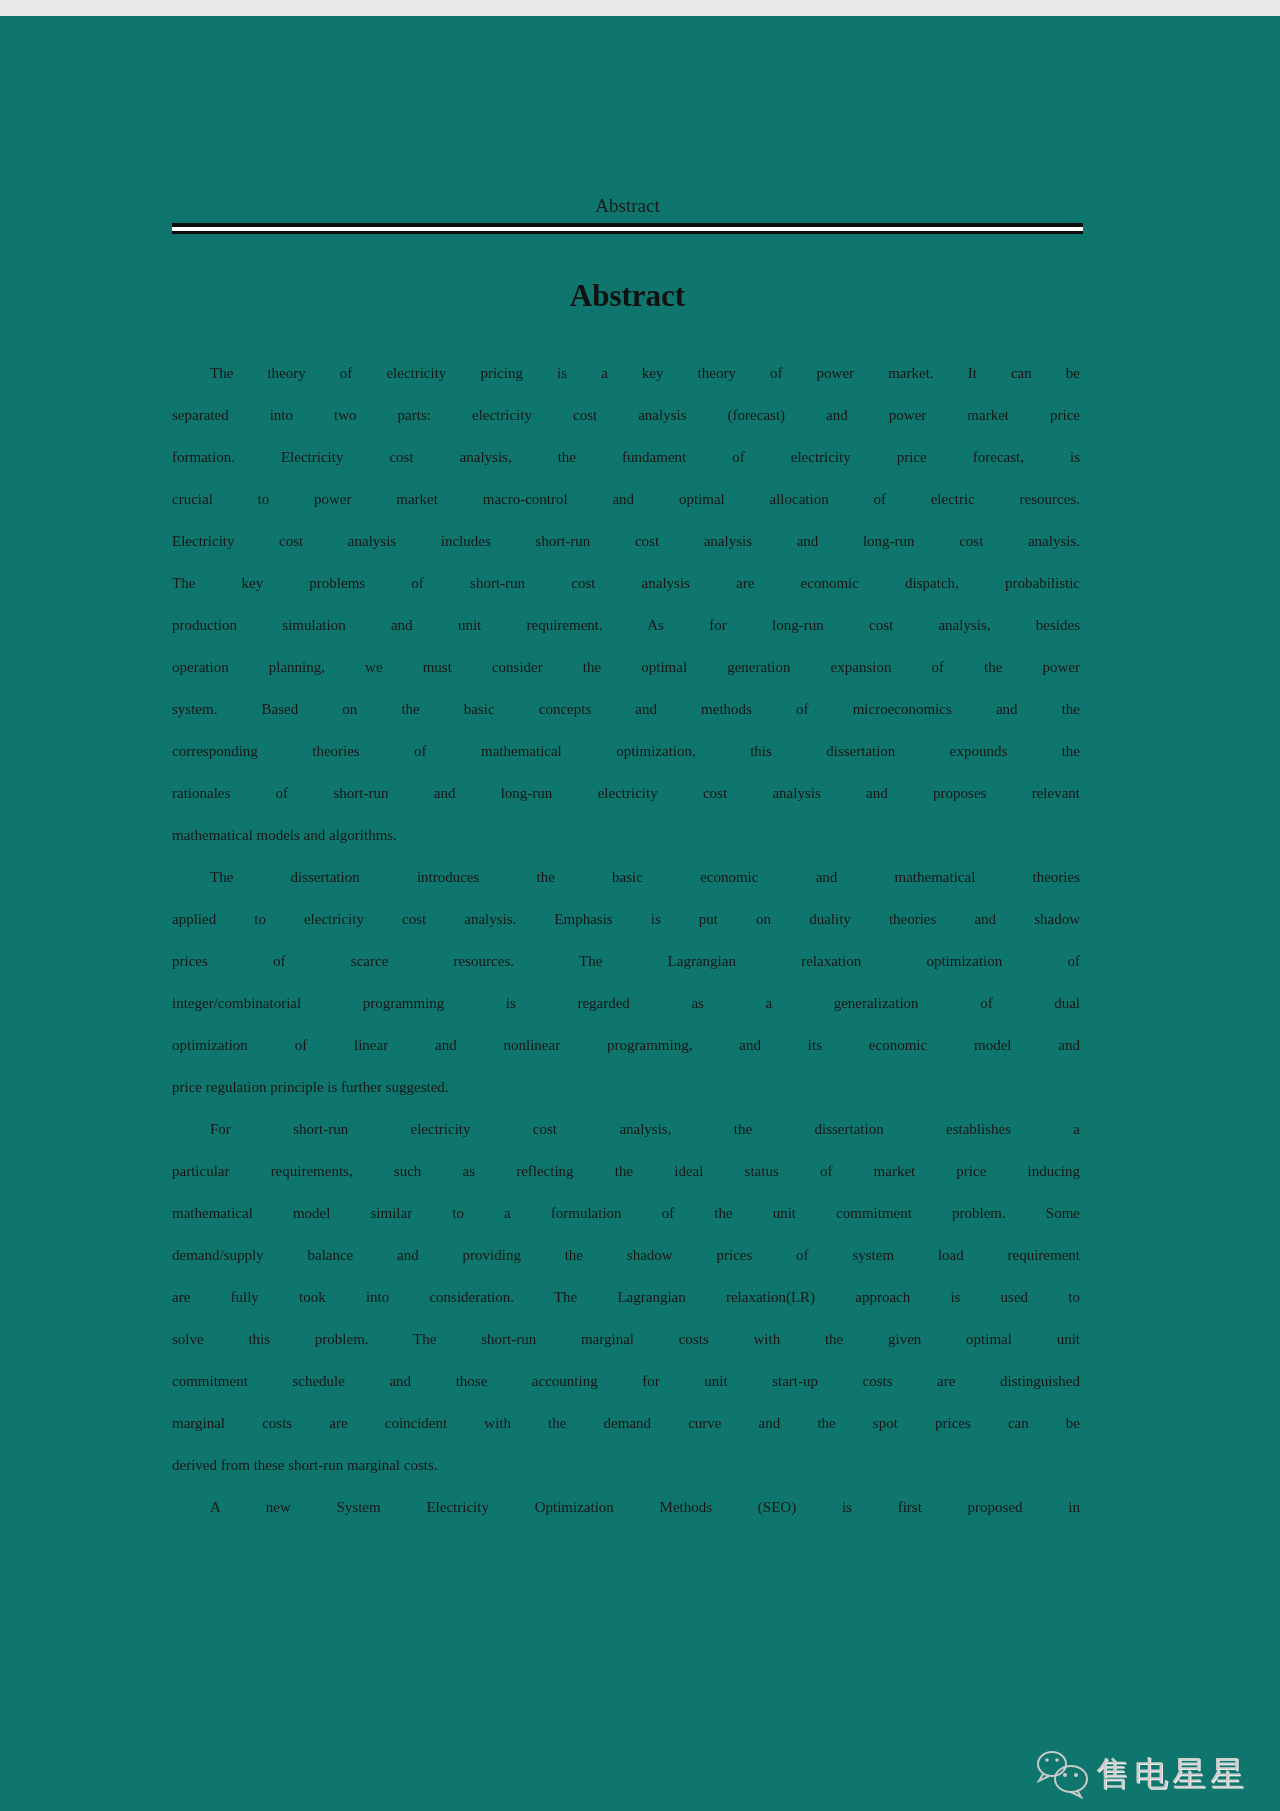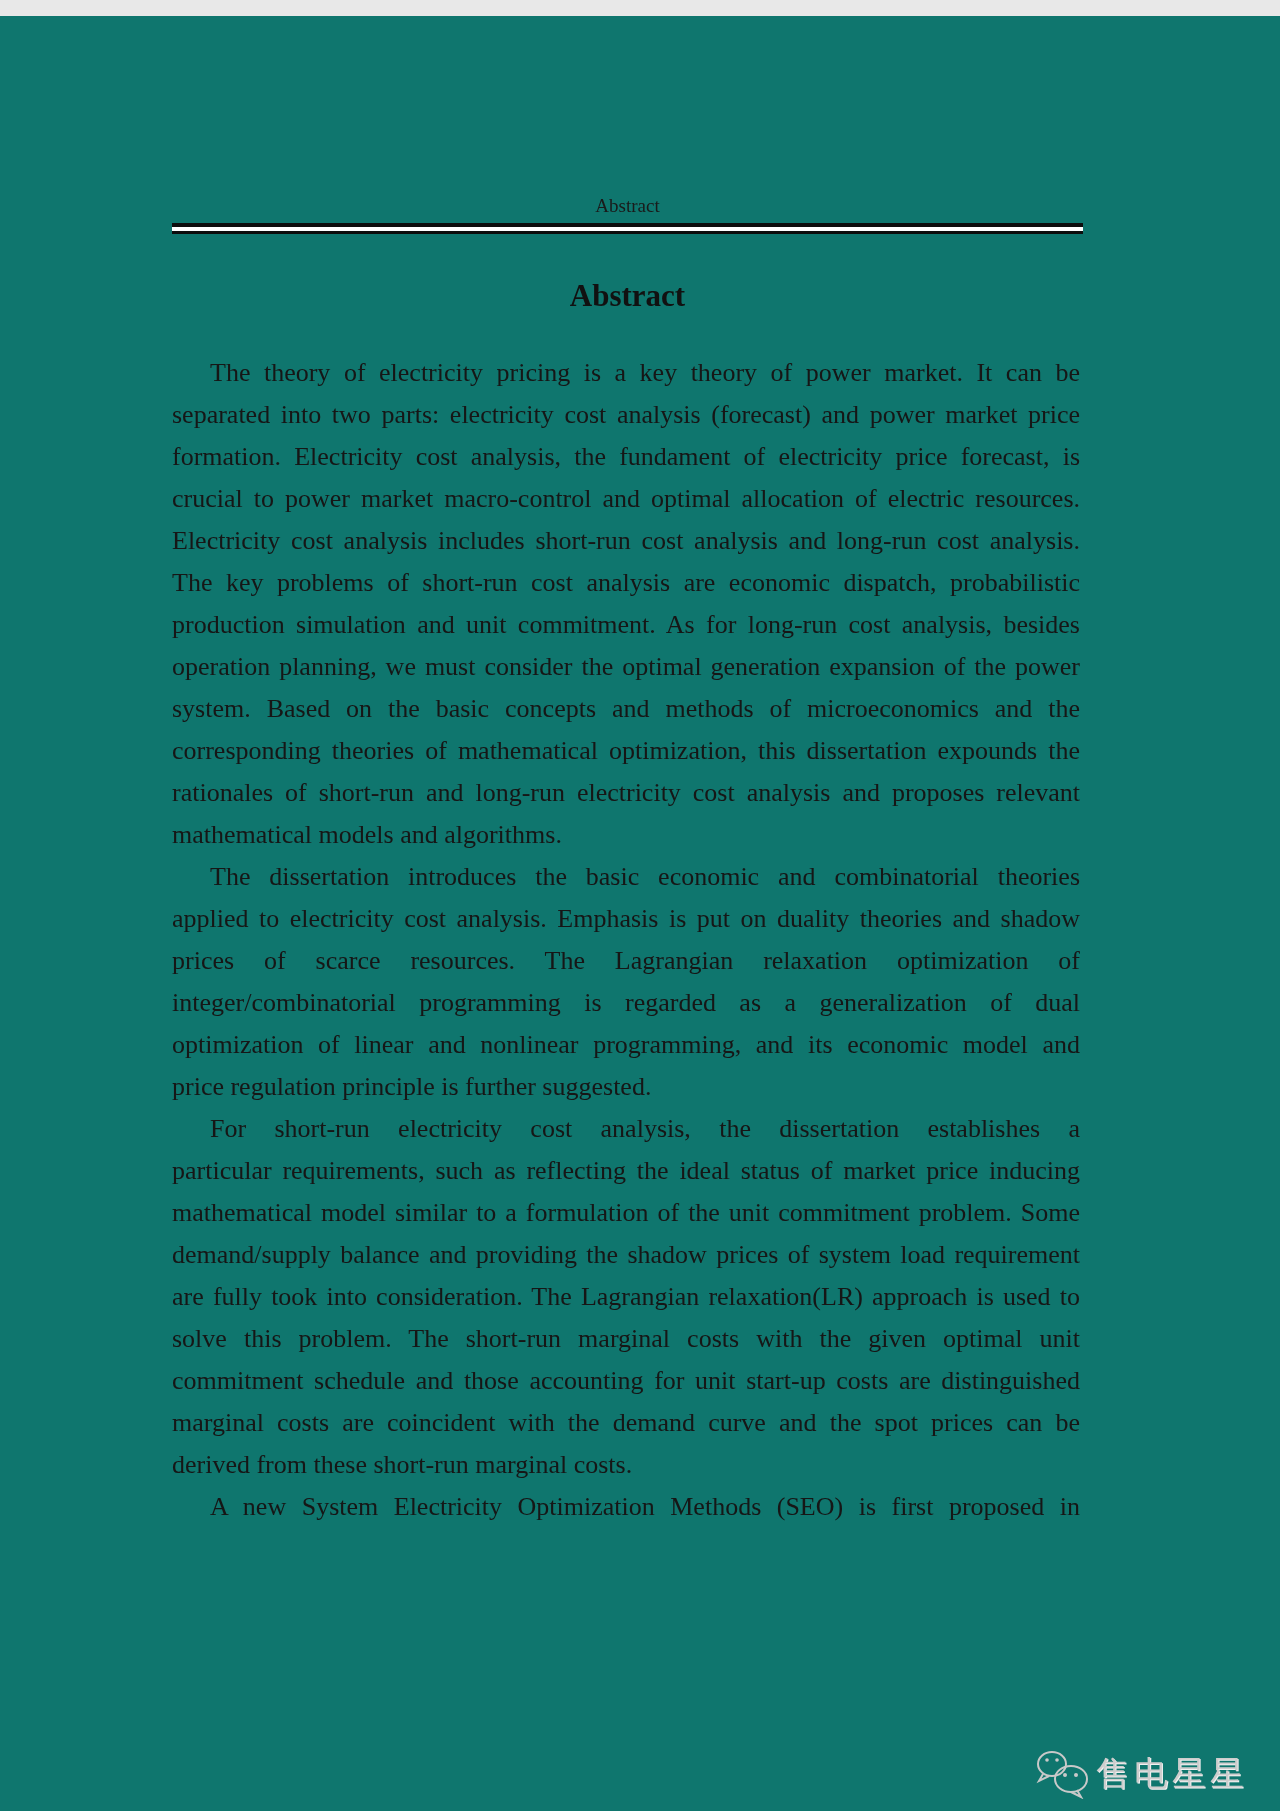--- a/index.html
+++ b/index.html
@@ -47,21 +47,21 @@
     font-size: 31px;
     font-weight: bold;
     line-height: 40px;
     color: #111111;
   }
   .abstract-body {
     position: absolute;
     left: 172px;
     top: 336px;
     width: 908px;
-    font-size: 26px;
+    font-size: 15px;
     line-height: 42px;
     color: #161616;
   }
   .paragraph { margin: 0; }
   .line {
     text-align: justify;
     text-align-last: justify;
     white-space: normal;
     height: 42px;
     overflow: hidden;
@@ -98,29 +98,29 @@
   <div class="page-title">Abstract</div>
 
   <div class="abstract-body">
       <div class="paragraph">
         <div class="line first">The theory of electricity pricing is a key theory of power market. It can be</div>
         <div class="line">separated into two parts: electricity cost analysis (forecast) and power market price</div>
         <div class="line">formation. Electricity cost analysis, the fundament of electricity price forecast, is</div>
         <div class="line">crucial to power market macro-control and optimal allocation of electric resources.</div>
         <div class="line">Electricity cost analysis includes short-run cost analysis and long-run cost analysis.</div>
         <div class="line">The key problems of short-run cost analysis are economic dispatch, probabilistic</div>
-        <div class="line">production simulation and unit commitment. As for long-run cost analysis, besides</div>
+        <div class="line">production simulation and unit requirement. As for long-run cost analysis, besides</div>
         <div class="line">operation planning, we must consider the optimal generation expansion of the power</div>
         <div class="line">system. Based on the basic concepts and methods of microeconomics and the</div>
         <div class="line">corresponding theories of mathematical optimization, this dissertation expounds the</div>
         <div class="line">rationales of short-run and long-run electricity cost analysis and proposes relevant</div>
         <div class="line last">mathematical models and algorithms.</div>
       </div>
       <div class="paragraph">
-        <div class="line first">The dissertation introduces the basic economic and combinatorial theories</div>
+        <div class="line first">The dissertation introduces the basic economic and mathematical theories</div>
         <div class="line">applied to electricity cost analysis. Emphasis is put on duality theories and shadow</div>
         <div class="line">prices of scarce resources. The Lagrangian relaxation optimization of</div>
         <div class="line">integer/combinatorial programming is regarded as a generalization of dual</div>
         <div class="line">optimization of linear and nonlinear programming, and its economic model and</div>
         <div class="line last">price regulation principle is further suggested.</div>
       </div>
       <div class="paragraph">
         <div class="line first">For short-run electricity cost analysis, the dissertation establishes a</div>
         <div class="line">particular requirements, such as reflecting the ideal status of market price inducing</div>
         <div class="line">mathematical model similar to a formulation of the unit commitment problem. Some</div>

